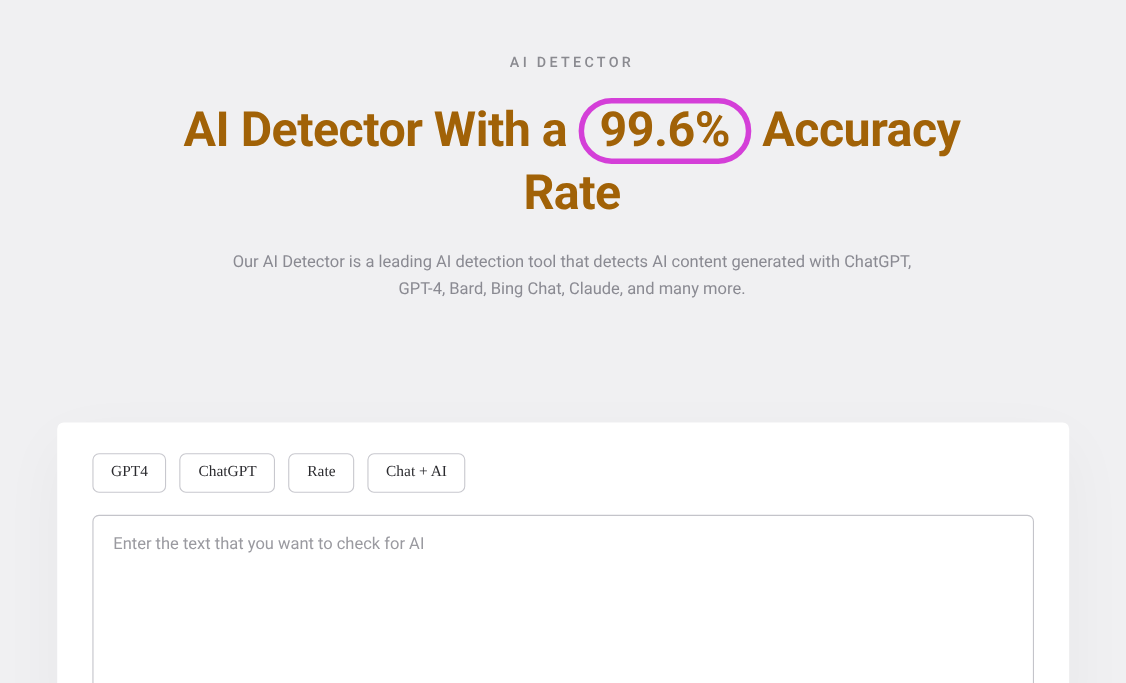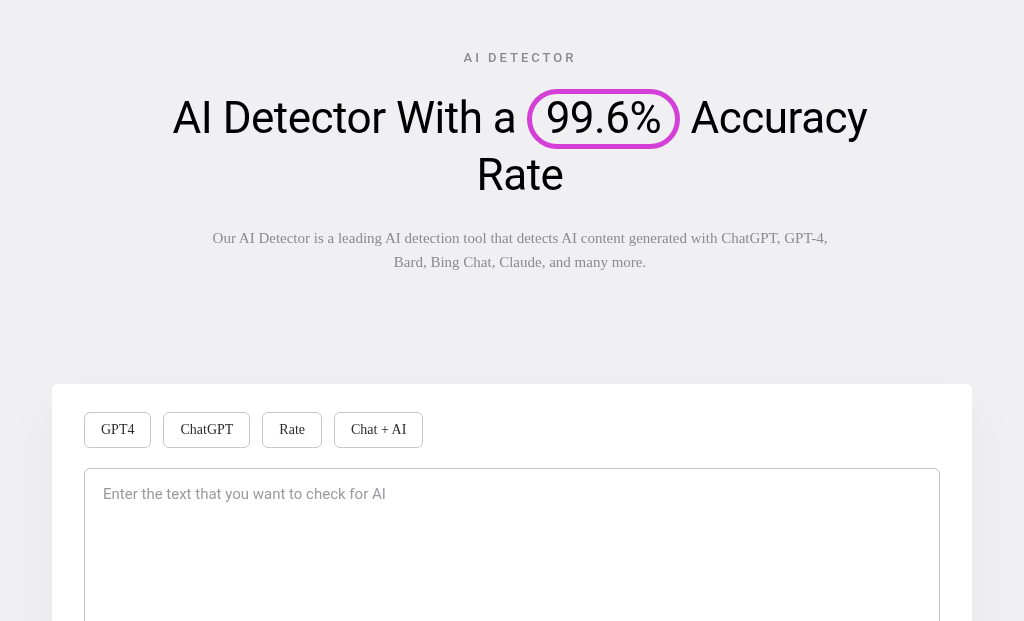--- a/index.html
+++ b/index.html
@@ -22,41 +22,40 @@
     }
     .eyebrow {
       font-size: 13px;
       letter-spacing: 3px;
       color: #8a8a90;
       font-weight: 500;
       margin-bottom: 24px;
     }
     .headline {
       font-size: 44px;
-      font-weight: 400;
-      color: #000000;
+      font-weight: 700;
+      color: #a16207;
       line-height: 1.2;
       max-width: 720px;
       margin: 0 auto 24px auto;
       letter-spacing: -0.5px;
     }
     .highlight {
       display: inline-block;
       border: 5px solid #d43fd8;
       border-radius: 32px;
       padding: 0 14px 2px 14px;
       line-height: 1.1;
     }
     .subtext {
       font-size: 15px;
       color: #8a8a92;
       max-width: 620px;
       margin: 0 auto;
       line-height: 1.6;
-      font-family: Liberation Serif, serif;
     }
     .card {
       background: #ffffff;
       border-radius: 6px;
       box-shadow: 0 20px 60px rgba(0,0,0,0.04);
       max-width: 920px;
       margin: 110px auto 0 auto;
       padding: 28px 32px 0 32px;
       text-align: left;
       min-height: 280px;

